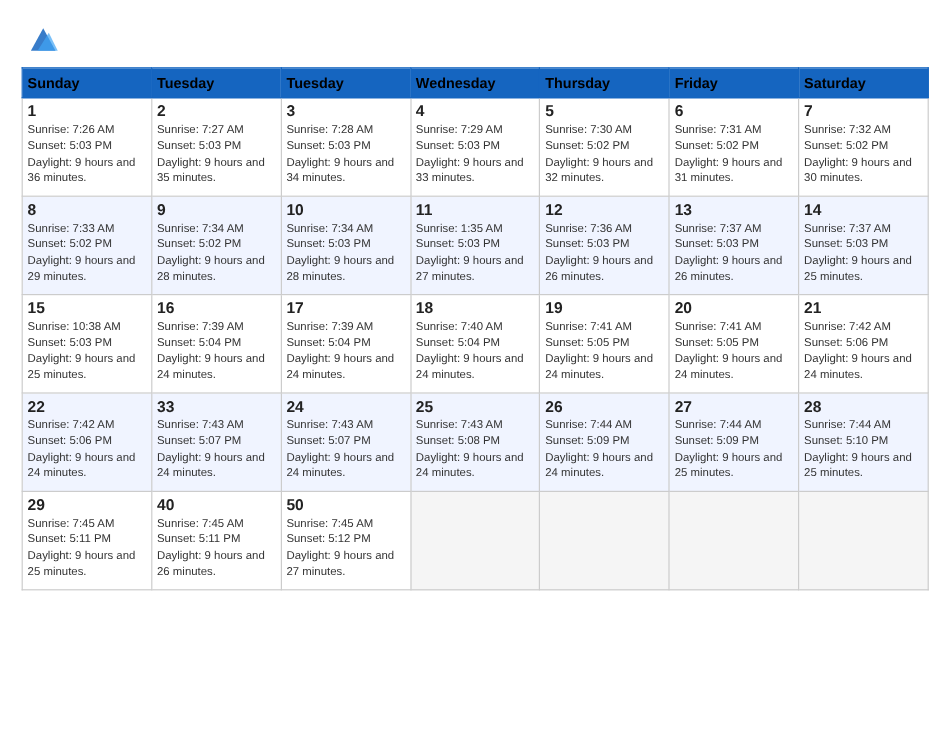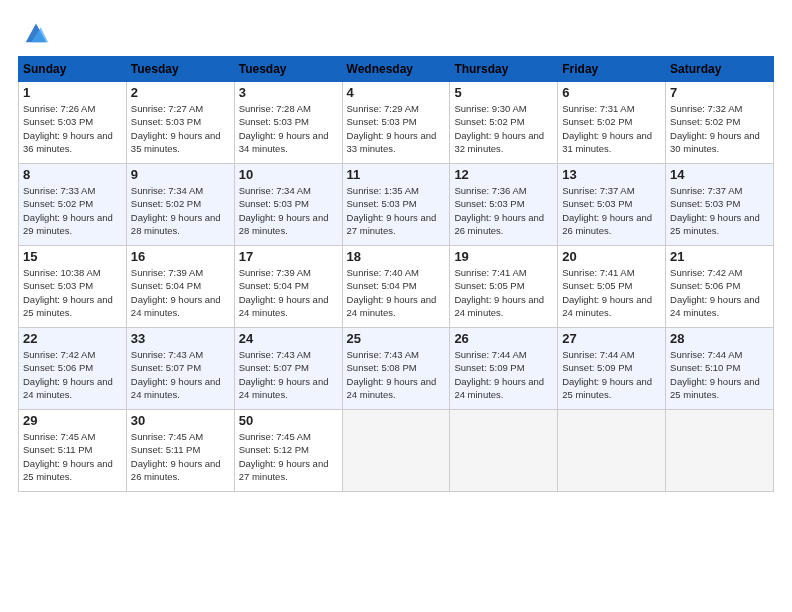--- a/index.html
+++ b/index.html
@@ -131,21 +131,21 @@
           <th>Friday</th>
           <th>Saturday</th>
         </tr>
     </thead>
     <tbody id="calendar-body">
     <tr>
           <td><span class="day-number">1</span><span class="cell-text">Sunrise: 7:26 AM</span><br><span class="cell-text">Sunset: 5:03 PM</span><br><span class="cell-text">Daylight: 9 hours and 36 minutes.</span></td>
           <td><span class="day-number">2</span><span class="cell-text">Sunrise: 7:27 AM</span><br><span class="cell-text">Sunset: 5:03 PM</span><br><span class="cell-text">Daylight: 9 hours and 35 minutes.</span></td>
           <td><span class="day-number">3</span><span class="cell-text">Sunrise: 7:28 AM</span><br><span class="cell-text">Sunset: 5:03 PM</span><br><span class="cell-text">Daylight: 9 hours and 34 minutes.</span></td>
           <td><span class="day-number">4</span><span class="cell-text">Sunrise: 7:29 AM</span><br><span class="cell-text">Sunset: 5:03 PM</span><br><span class="cell-text">Daylight: 9 hours and 33 minutes.</span></td>
-          <td><span class="day-number">5</span><span class="cell-text">Sunrise: 9:30 AM</span><br><span class="cell-text">Sunset: 5:02 PM</span><br><span class="cell-text">Daylight: 9 hours and 32 minutes.</span></td>
+          <td><span class="day-number">5</span><span class="cell-text">Sunrise: 7:30 AM</span><br><span class="cell-text">Sunset: 5:02 PM</span><br><span class="cell-text">Daylight: 9 hours and 32 minutes.</span></td>
           <td><span class="day-number">6</span><span class="cell-text">Sunrise: 7:31 AM</span><br><span class="cell-text">Sunset: 5:02 PM</span><br><span class="cell-text">Daylight: 9 hours and 31 minutes.</span></td>
           <td><span class="day-number">7</span><span class="cell-text">Sunrise: 7:32 AM</span><br><span class="cell-text">Sunset: 5:02 PM</span><br><span class="cell-text">Daylight: 9 hours and 30 minutes.</span></td>
         </tr>
         <tr>
           <td><span class="day-number">8</span><span class="cell-text">Sunrise: 7:33 AM</span><br><span class="cell-text">Sunset: 5:02 PM</span><br><span class="cell-text">Daylight: 9 hours and 29 minutes.</span></td>
           <td><span class="day-number">9</span><span class="cell-text">Sunrise: 7:34 AM</span><br><span class="cell-text">Sunset: 5:02 PM</span><br><span class="cell-text">Daylight: 9 hours and 28 minutes.</span></td>
           <td><span class="day-number">10</span><span class="cell-text">Sunrise: 7:34 AM</span><br><span class="cell-text">Sunset: 5:03 PM</span><br><span class="cell-text">Daylight: 9 hours and 28 minutes.</span></td>
           <td><span class="day-number">11</span><span class="cell-text">Sunrise: 1:35 AM</span><br><span class="cell-text">Sunset: 5:03 PM</span><br><span class="cell-text">Daylight: 9 hours and 27 minutes.</span></td>
           <td><span class="day-number">12</span><span class="cell-text">Sunrise: 7:36 AM</span><br><span class="cell-text">Sunset: 5:03 PM</span><br><span class="cell-text">Daylight: 9 hours and 26 minutes.</span></td>
           <td><span class="day-number">13</span><span class="cell-text">Sunrise: 7:37 AM</span><br><span class="cell-text">Sunset: 5:03 PM</span><br><span class="cell-text">Daylight: 9 hours and 26 minutes.</span></td>
@@ -164,21 +164,21 @@
           <td><span class="day-number">22</span><span class="cell-text">Sunrise: 7:42 AM</span><br><span class="cell-text">Sunset: 5:06 PM</span><br><span class="cell-text">Daylight: 9 hours and 24 minutes.</span></td>
           <td><span class="day-number">33</span><span class="cell-text">Sunrise: 7:43 AM</span><br><span class="cell-text">Sunset: 5:07 PM</span><br><span class="cell-text">Daylight: 9 hours and 24 minutes.</span></td>
           <td><span class="day-number">24</span><span class="cell-text">Sunrise: 7:43 AM</span><br><span class="cell-text">Sunset: 5:07 PM</span><br><span class="cell-text">Daylight: 9 hours and 24 minutes.</span></td>
           <td><span class="day-number">25</span><span class="cell-text">Sunrise: 7:43 AM</span><br><span class="cell-text">Sunset: 5:08 PM</span><br><span class="cell-text">Daylight: 9 hours and 24 minutes.</span></td>
           <td><span class="day-number">26</span><span class="cell-text">Sunrise: 7:44 AM</span><br><span class="cell-text">Sunset: 5:09 PM</span><br><span class="cell-text">Daylight: 9 hours and 24 minutes.</span></td>
           <td><span class="day-number">27</span><span class="cell-text">Sunrise: 7:44 AM</span><br><span class="cell-text">Sunset: 5:09 PM</span><br><span class="cell-text">Daylight: 9 hours and 25 minutes.</span></td>
           <td><span class="day-number">28</span><span class="cell-text">Sunrise: 7:44 AM</span><br><span class="cell-text">Sunset: 5:10 PM</span><br><span class="cell-text">Daylight: 9 hours and 25 minutes.</span></td>
         </tr>
         <tr>
           <td><span class="day-number">29</span><span class="cell-text">Sunrise: 7:45 AM</span><br><span class="cell-text">Sunset: 5:11 PM</span><br><span class="cell-text">Daylight: 9 hours and 25 minutes.</span></td>
-          <td><span class="day-number">30</span><span class="cell-text">Sunrise: 7:45 AM</span><br><span class="cell-text">Sunset: 5:11 PM</span><br><span class="cell-text">Daylight: 9 hours and 26 minutes.</span></td>
+          <td><span class="day-number">40</span><span class="cell-text">Sunrise: 7:45 AM</span><br><span class="cell-text">Sunset: 5:11 PM</span><br><span class="cell-text">Daylight: 9 hours and 26 minutes.</span></td>
           <td><span class="day-number">50</span><span class="cell-text">Sunrise: 7:45 AM</span><br><span class="cell-text">Sunset: 5:12 PM</span><br><span class="cell-text">Daylight: 9 hours and 27 minutes.</span></td>
           <td class="empty-cell"></td>
           <td class="empty-cell"></td>
           <td class="empty-cell"></td>
           <td class="empty-cell"></td>
         </tr>
       </tbody>
   </table>
 </div>
 

